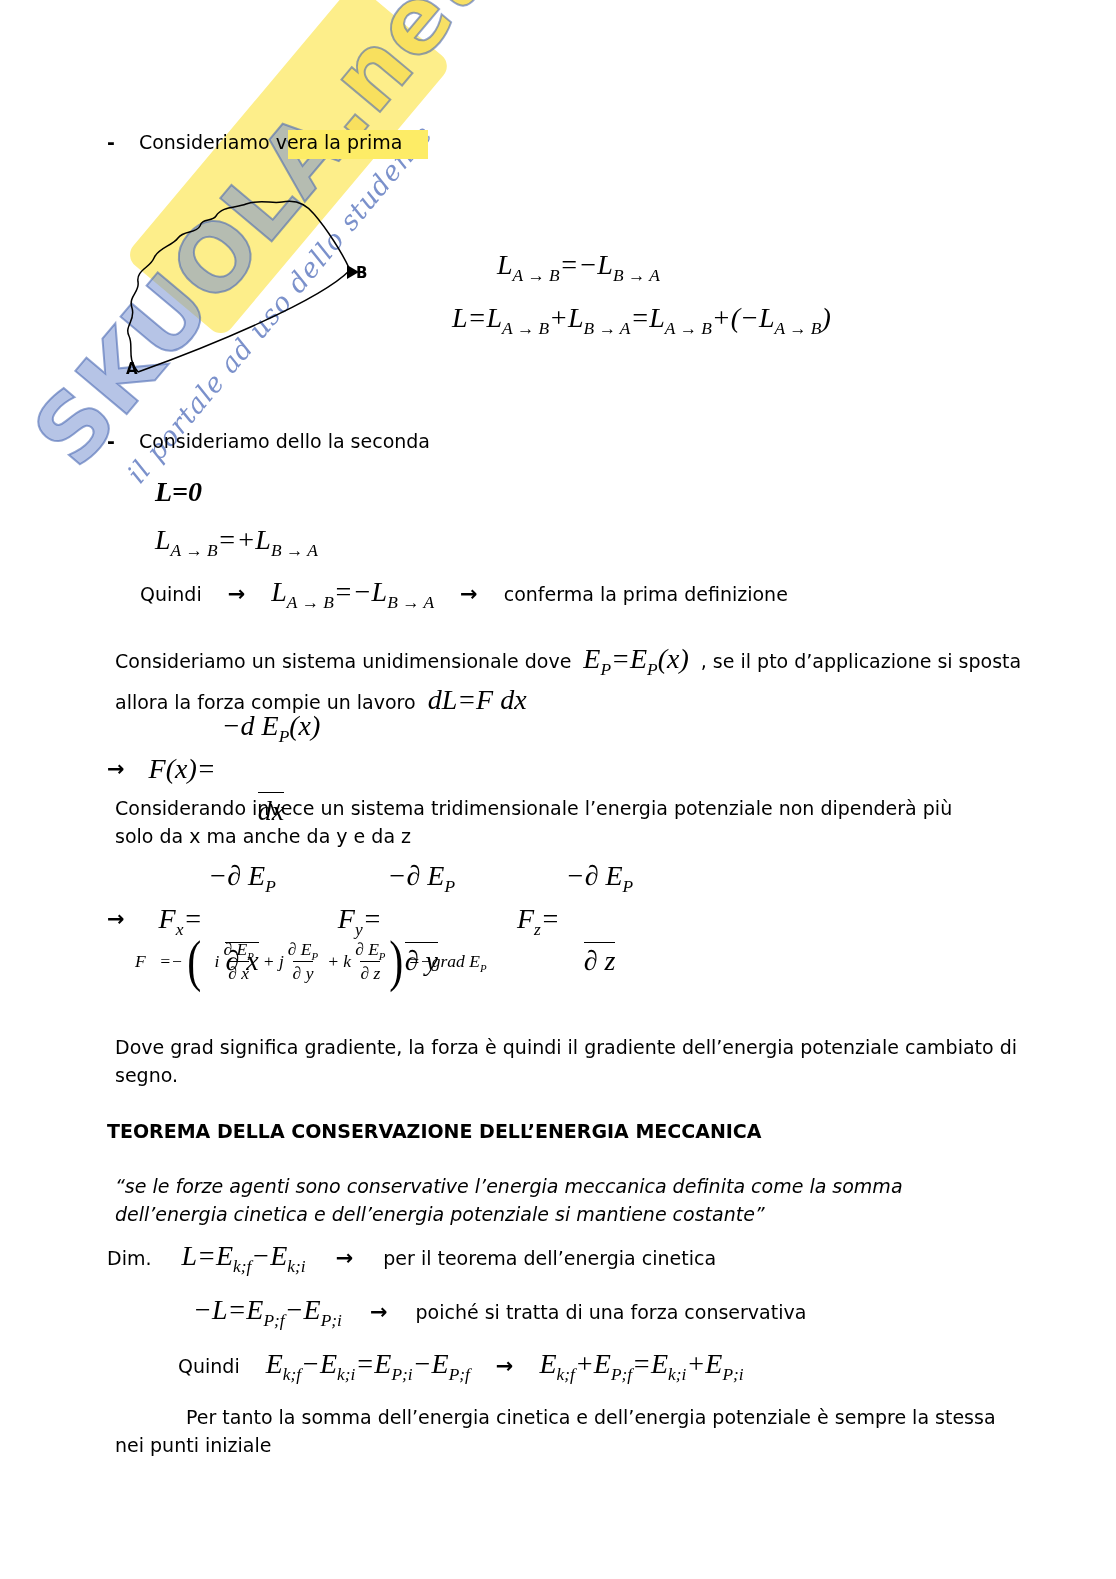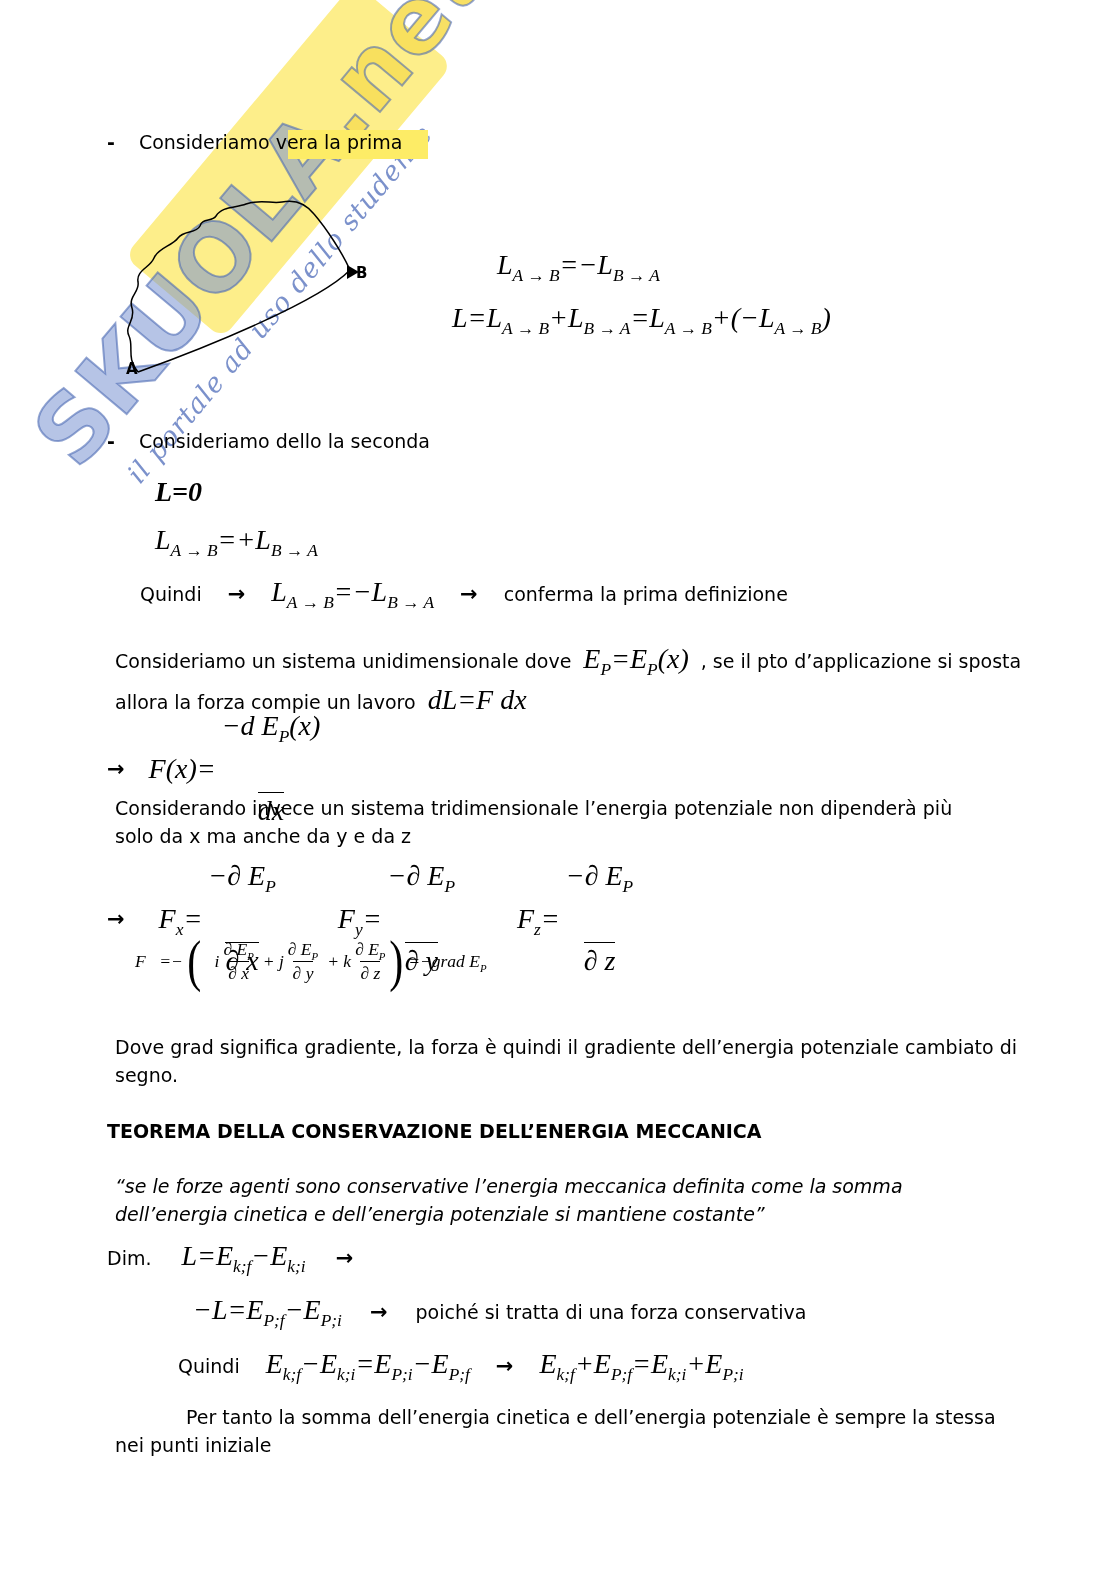--- a/index.html
+++ b/index.html
@@ -184,20 +184,21 @@
 <p class="blk b-para3 txt">Dove grad significa gradiente, la forza è quindi il gradiente dell’energia potenziale cambiato di segno.</p>
 
 <h1 class="blk b-heading">TEOREMA DELLA CONSERVAZIONE DELL’ENERGIA MECCANICA</h1>
 
 <p class="blk b-quote txt italic">“se le forze agenti sono conservative l’energia meccanica definita come la somma dell’energia cinetica e dell’energia potenziale si mantiene costante”</p>
 
 <div class="blk b-dim row g30">
   <span class="txt">Dim.</span>
   <span class="math">L=E<sub>k;f</sub>−E<sub>k;i</sub></span>
   <span class="arrow">→</span>
+  <span class="txt">per il teorema dell’energia cinetica</span>
 </div>
 
 <div class="blk b-dim2 row g22">
   <span class="math">−L=E<sub>P;f</sub>−E<sub>P;i</sub></span>
   <span class="arrow">→</span>
   <span class="txt">poiché si tratta di una forza conservativa</span>
 </div>
 
 <div class="blk b-quindi2 row g26">
   <span class="txt">Quindi</span>

